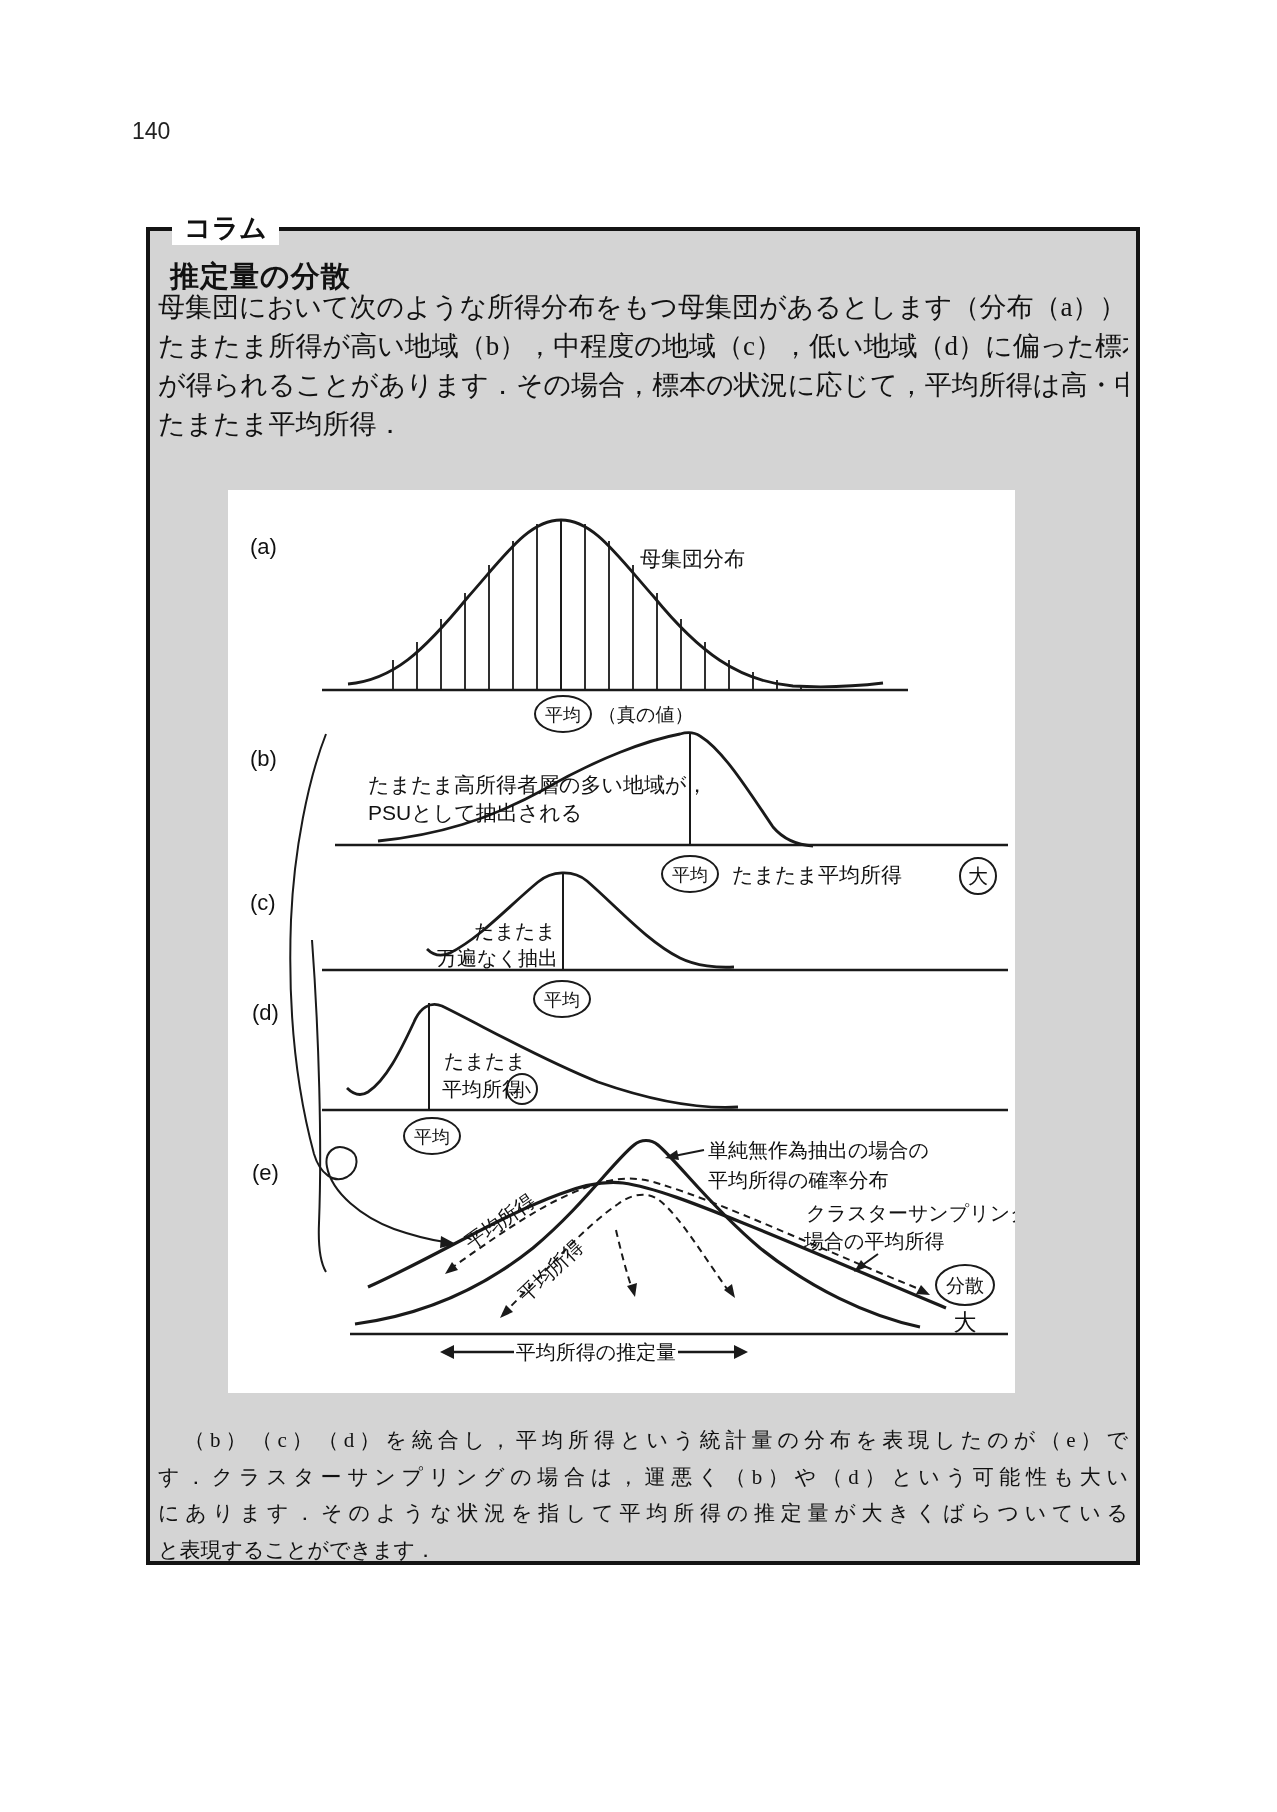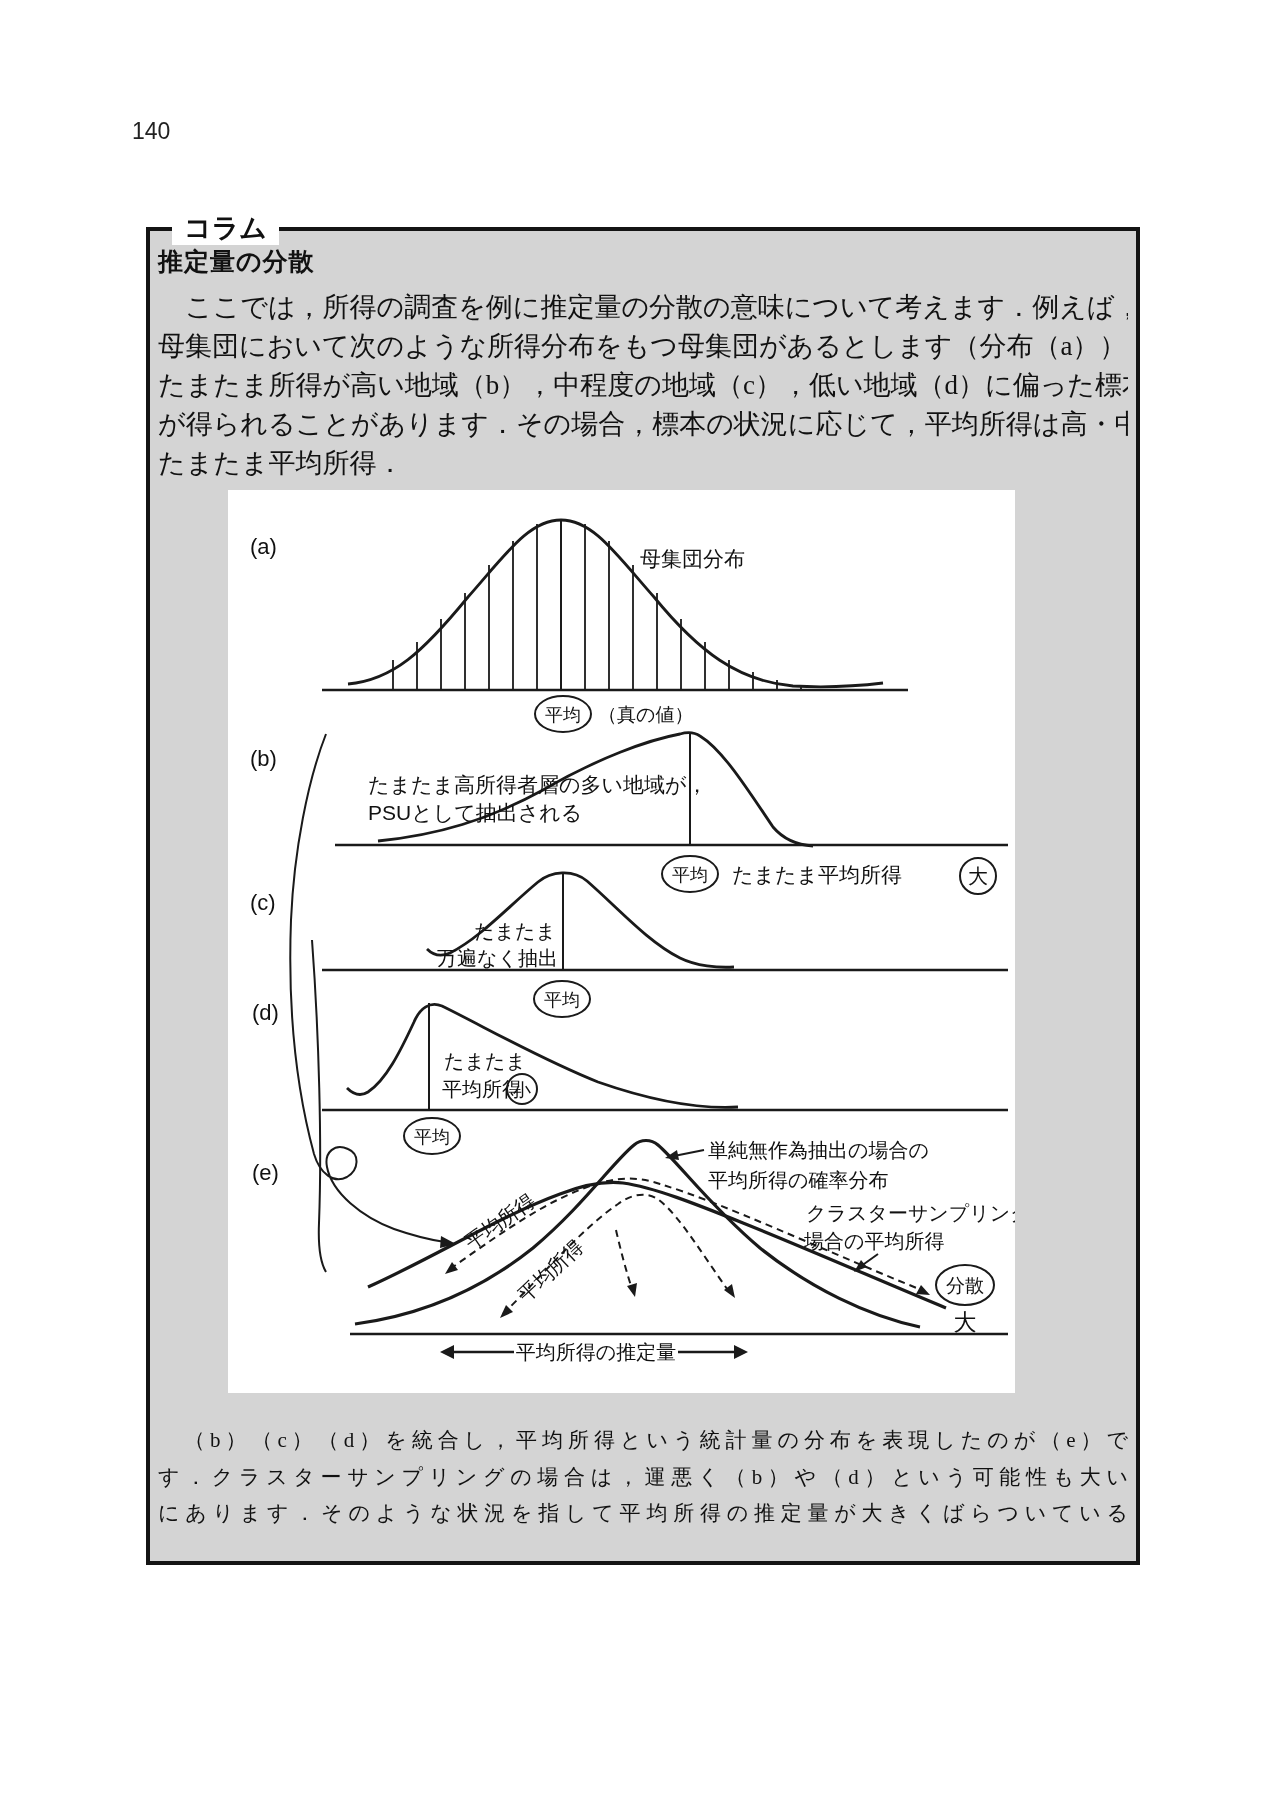--- a/index.html
+++ b/index.html
@@ -14,23 +14,23 @@
   .column-box{
     position:absolute;left:146px;top:227px;width:986px;height:1330px;
     background:#d4d4d4;border:4px solid #141414;
   }
   .column-tag{
     position:absolute;left:22px;top:-20px;background:#ffffff;
     padding:0 12px;font-family:"Liberation Sans", sans-serif;
     font-weight:bold;font-size:27px;line-height:34px;color:#111;text-align:right;
   }
   .column-title{
-    position:absolute;left:8px;top:14px;margin:0;
+    position:absolute;left:8px;top:14px;margin:12px;
     font-family:"Liberation Sans", sans-serif;font-weight:600;
-    font-size:25px;color:#111;letter-spacing:1px;
+    font-size:29px;color:#111;letter-spacing:1px;
   }
   .para{position:absolute;left:8px;width:970px;}
   .para .line{
     font-size:27px;line-height:39px;height:39px;white-space:nowrap;
     text-align:justify;text-align-last:justify;overflow:hidden;
   }
   .para.outro .line{font-size:21px;line-height:36.5px;height:36.5px;}
   .para .line.short{text-align-last:left;}
   .para.intro{top:57px;}
   .para.outro{top:1191px;}
@@ -50,21 +50,20 @@
 
   <div class="page-number">140</div>
 
   <div class="column-box">
 
     <div class="column-tag">コラム</div>
 
     <h2 class="column-title">推定量の分散</h2>
 
     <div class="para intro">
-      <div class="line">　ここでは，所得の調査を例に推定量の分散の意味について考えます．例えば，</div>
       <div class="line">母集団において次のような所得分布をもつ母集団があるとします（分布（a））．</div>
       <div class="line">たまたま所得が高い地域（b），中程度の地域（c），低い地域（d）に偏った標本</div>
       <div class="line">が得られることがあります．その場合，標本の状況に応じて，平均所得は高・中・</div>
       <div class="line short">たまたま平均所得．</div>
     </div>
 
     <div class="diagram-panel">
       <svg width="787" height="903" viewBox="0 0 787 903">
 
         <text x="22" y="64" font-size="22">(a)</text>
@@ -156,16 +155,17 @@
         <polygon points="520,862 506,855 506,869" fill="#1a1a1a"></polygon>
         <text x="368" y="869" font-size="20" text-anchor="middle">平均所得の推定量</text>
 
       </svg>
     </div>
 
     <div class="para outro">
       <div class="line">　（b）（c）（d）を統合し，平均所得という統計量の分布を表現したのが（e）で</div>
       <div class="line">す．クラスターサンプリングの場合は，運悪く（b）や（d）という可能性も大い</div>
       <div class="line">にあります．そのような状況を指して平均所得の推定量が大きくばらついている</div>
+      <div class="line short">と表現することができます．</div>
     </div>
 
   </div>
 </div>
 
 </body></html>

